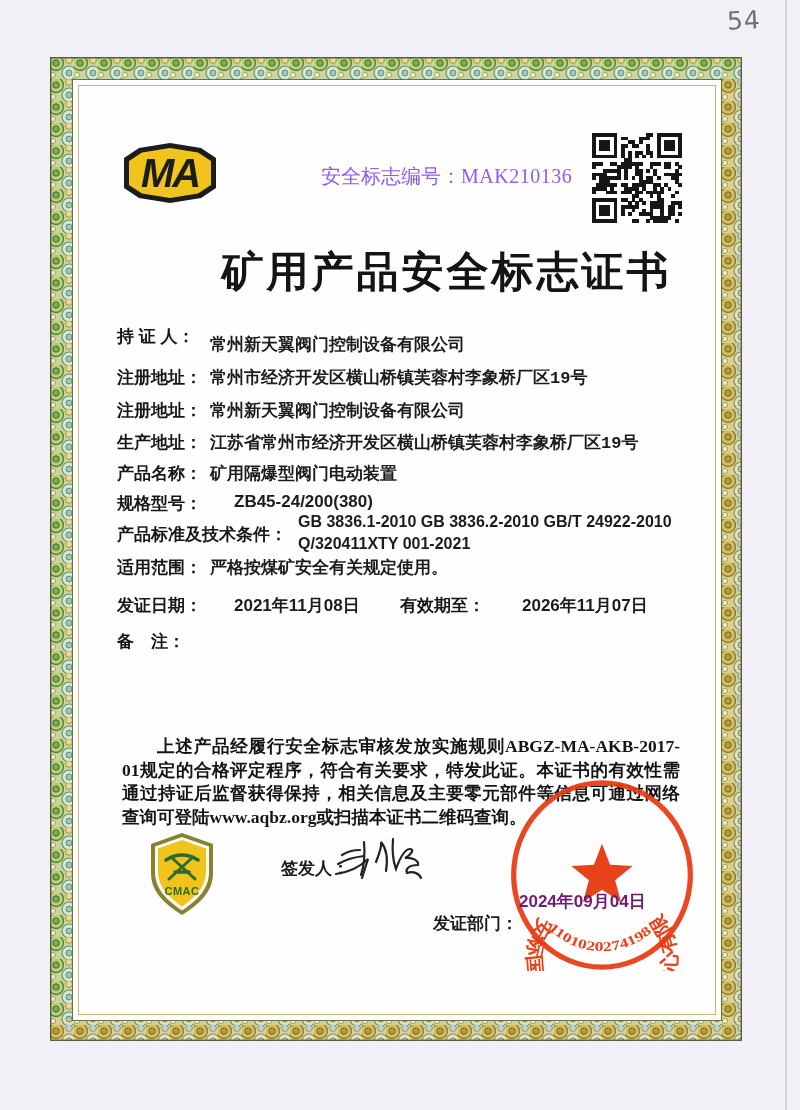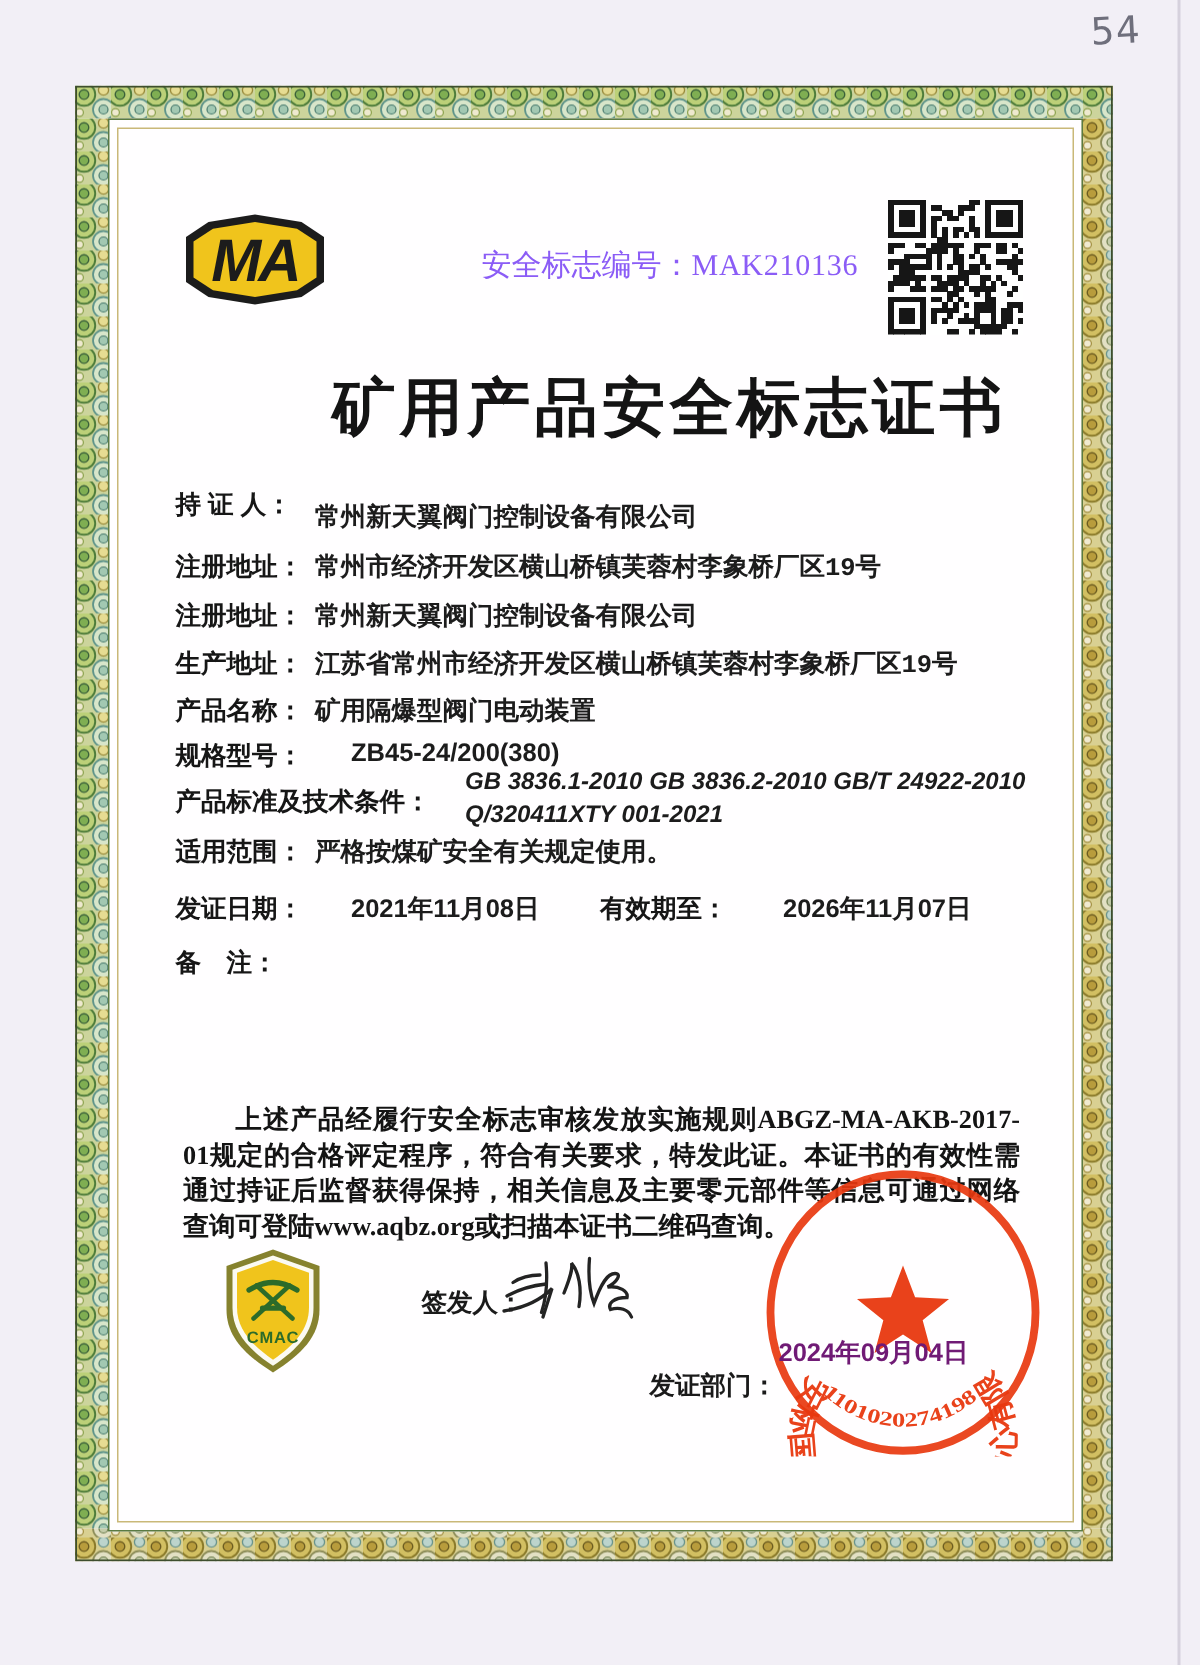--- a/index.html
+++ b/index.html
@@ -30,21 +30,21 @@
   .qr{left:592px;top:133px;width:90px;height:90px;}
   .title{
     left:72px;top:244px;width:749px;text-align:center;
     font-family:"Liberation Serif",serif;font-weight:900;
     font-size:42px;letter-spacing:3px;color:#141414;white-space:nowrap;
   }
   .fl{position:absolute;left:117px;font-size:17px;font-weight:bold;color:#161616;white-space:nowrap;}
   .fv{position:absolute;left:210px;font-size:17px;font-weight:bold;color:#1c1c1c;white-space:nowrap;
       font-family:Liberation Mono, monospace;}
   .fv.num{font-family:"Liberation Sans",sans-serif;margin-left:24px;}
-  .fv.block{white-space:normal;width:408px;line-height:22px;font-family:"Liberation Sans",sans-serif;font-size:16px;left:310px;font-style:italic;}
+  .fv.block{white-space:normal;width:408px;line-height:22px;font-family:"Liberation Sans",sans-serif;font-size:16px;left:298px;}
   .statement{
     left:122px;top:735px;width:558px;margin:0;
     font-family:"Liberation Serif",serif;font-weight:bold;
     font-size:17.5px;line-height:23.5px;color:#141414;
     text-align:justify;text-indent:2em;
   }
   .cmac{left:148px;top:832px;width:68px;height:84px;}
   .sig-label{left:281px;top:857px;font-size:17px;font-weight:bold;white-space:nowrap;}
   .signature{left:333px;top:833px;width:98px;height:56px;}
   .dept-label{left:433px;top:912px;font-size:17px;font-weight:bold;white-space:nowrap;}

